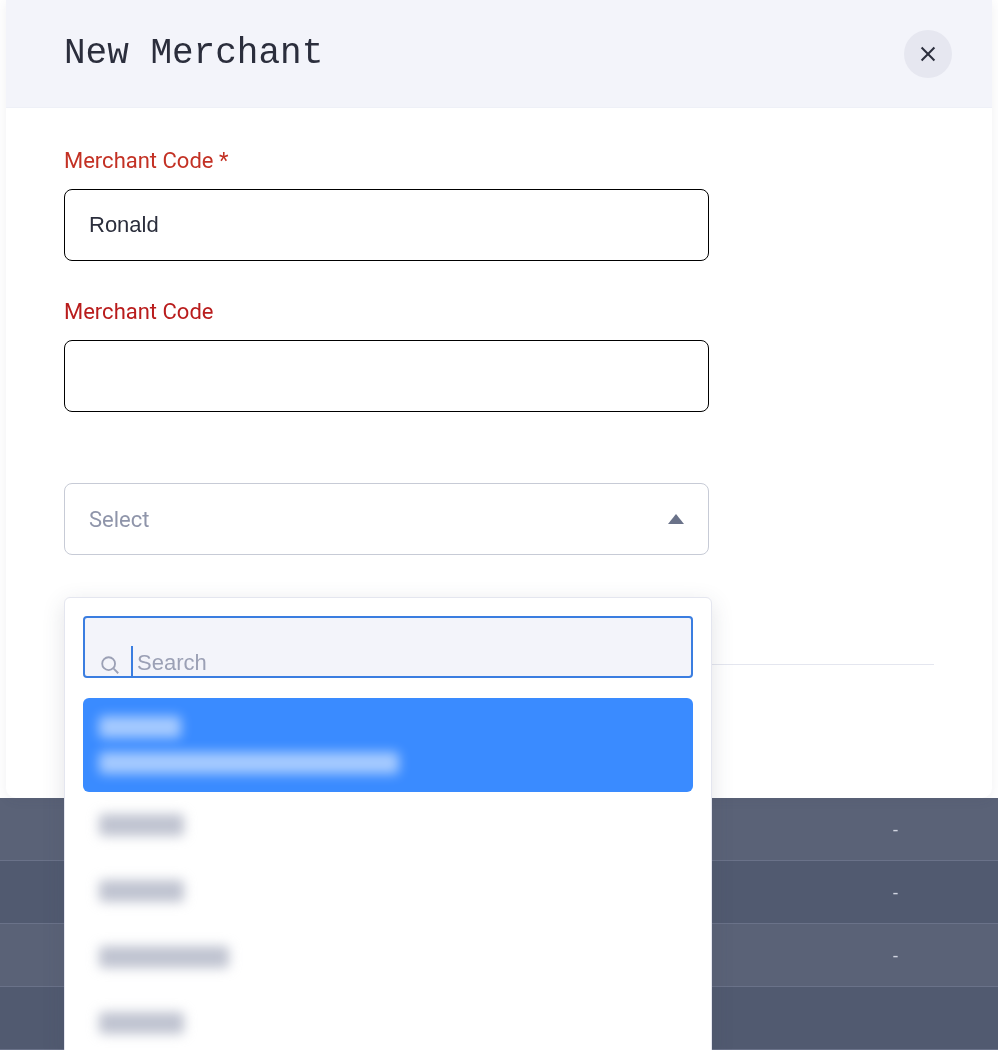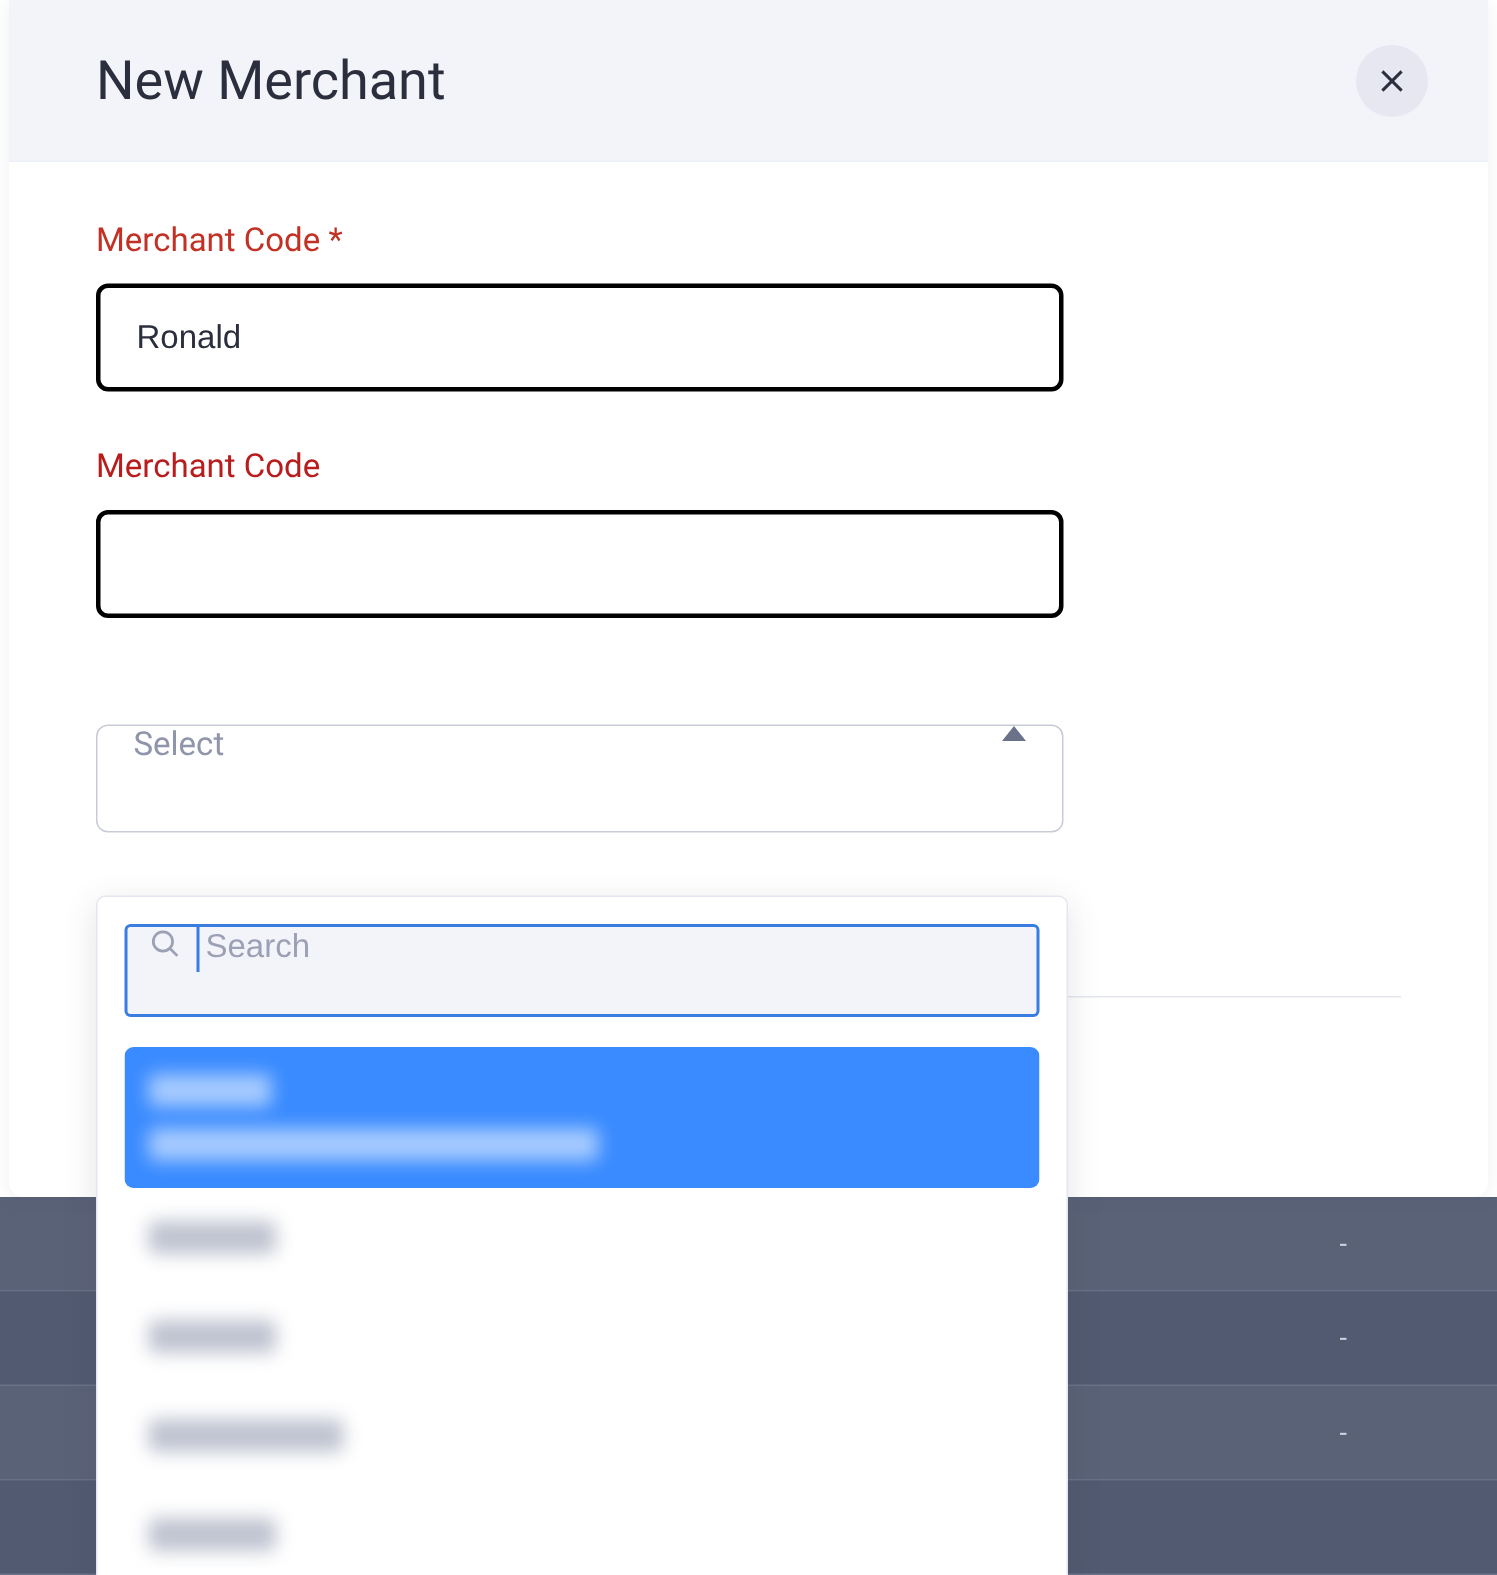--- a/index.html
+++ b/index.html
@@ -53,20 +53,21 @@
   }
 
   .modal-header {
     background: #f3f4fa;
     height: 108px;
     display: flex;
     align-items: center;
     justify-content: space-between;
     padding: 0 40px 0 58px;
     border-bottom: 1px solid #eef0f7;
+    font-family: Liberation Mono, monospace;
   }
 
   .modal-title {
     font-size: 36px;
     font-weight: 400;
     color: #2b2e3c;
   }
 
   .close-btn {
     width: 48px;
@@ -108,36 +109,37 @@
   .highlight-box {
     display: inline-block;
     border: 4px solid #e84827;
     padding: 4px 12px 6px 8px;
     margin-left: -12px;
   }
 
   .text-input {
     width: 645px;
     height: 72px;
-    border: 3px solid #000000;
+    border: 1px solid #000000;
     border-radius: 8px;
     padding: 0 24px;
     font-size: 22px;
     color: #2b2e3c;
     outline: none;
     background: #fff;
   }
 
   .select-trigger {
     width: 645px;
     height: 72px;
     border: 1px solid #c7cbd6;
     border-radius: 8px;
     padding: 0 24px;
     display: flex;
+    align-items: center;
     justify-content: space-between;
     cursor: pointer;
     background: #fff;
   }
   .select-placeholder {
     font-size: 22px;
     color: #8f95aa;
   }
   .caret-up {
     width: 0;
@@ -160,21 +162,21 @@
     padding: 18px 18px 0 18px;
     z-index: 20;
   }
 
   .search-wrap {
     height: 62px;
     border: 2px solid #3a7de0;
     background: #f3f4fa;
     border-radius: 4px;
     display: flex;
-    align-items: flex-start;
+    align-items: flex-end;
     padding: 0 14px;
     margin-bottom: 20px;
   }
   .search-wrap svg {
     width: 22px;
     height: 22px;
     stroke: #9ba0b5;
     fill: none;
     stroke-width: 2;
     margin-right: 10px;

